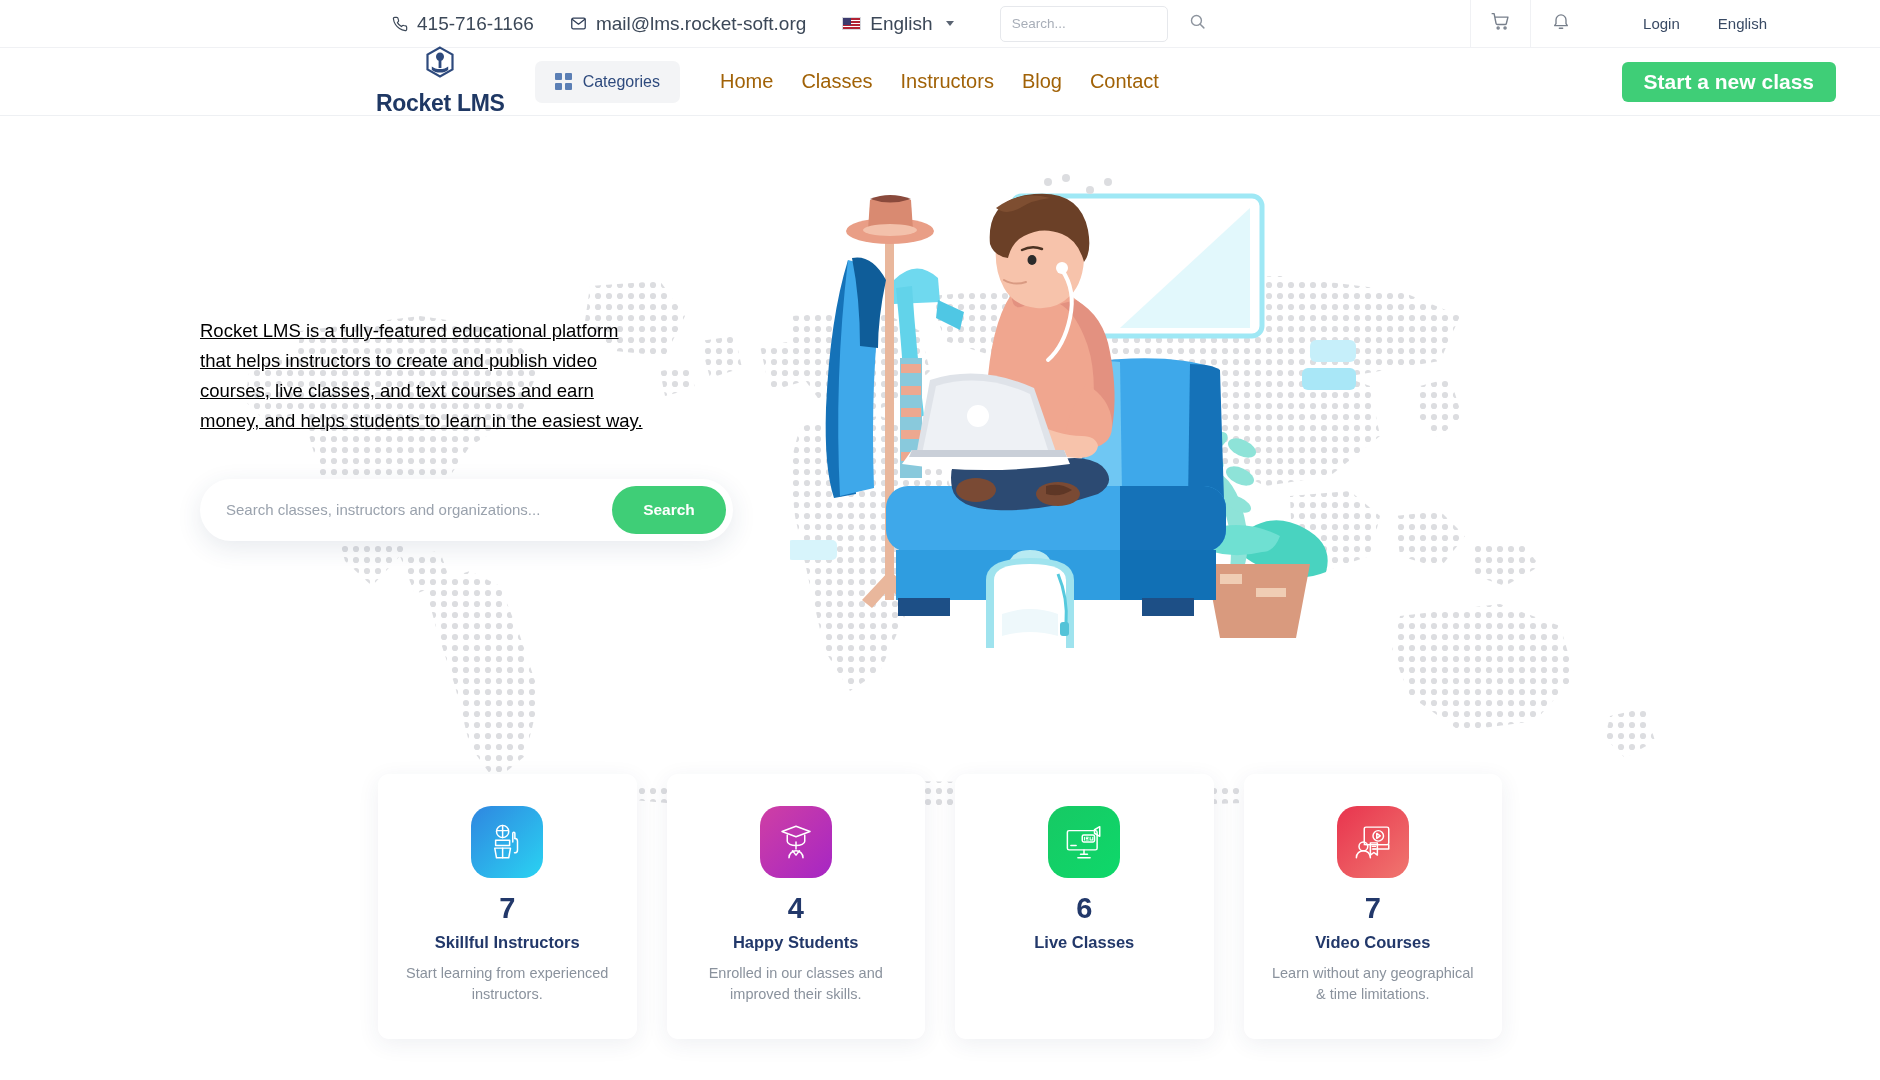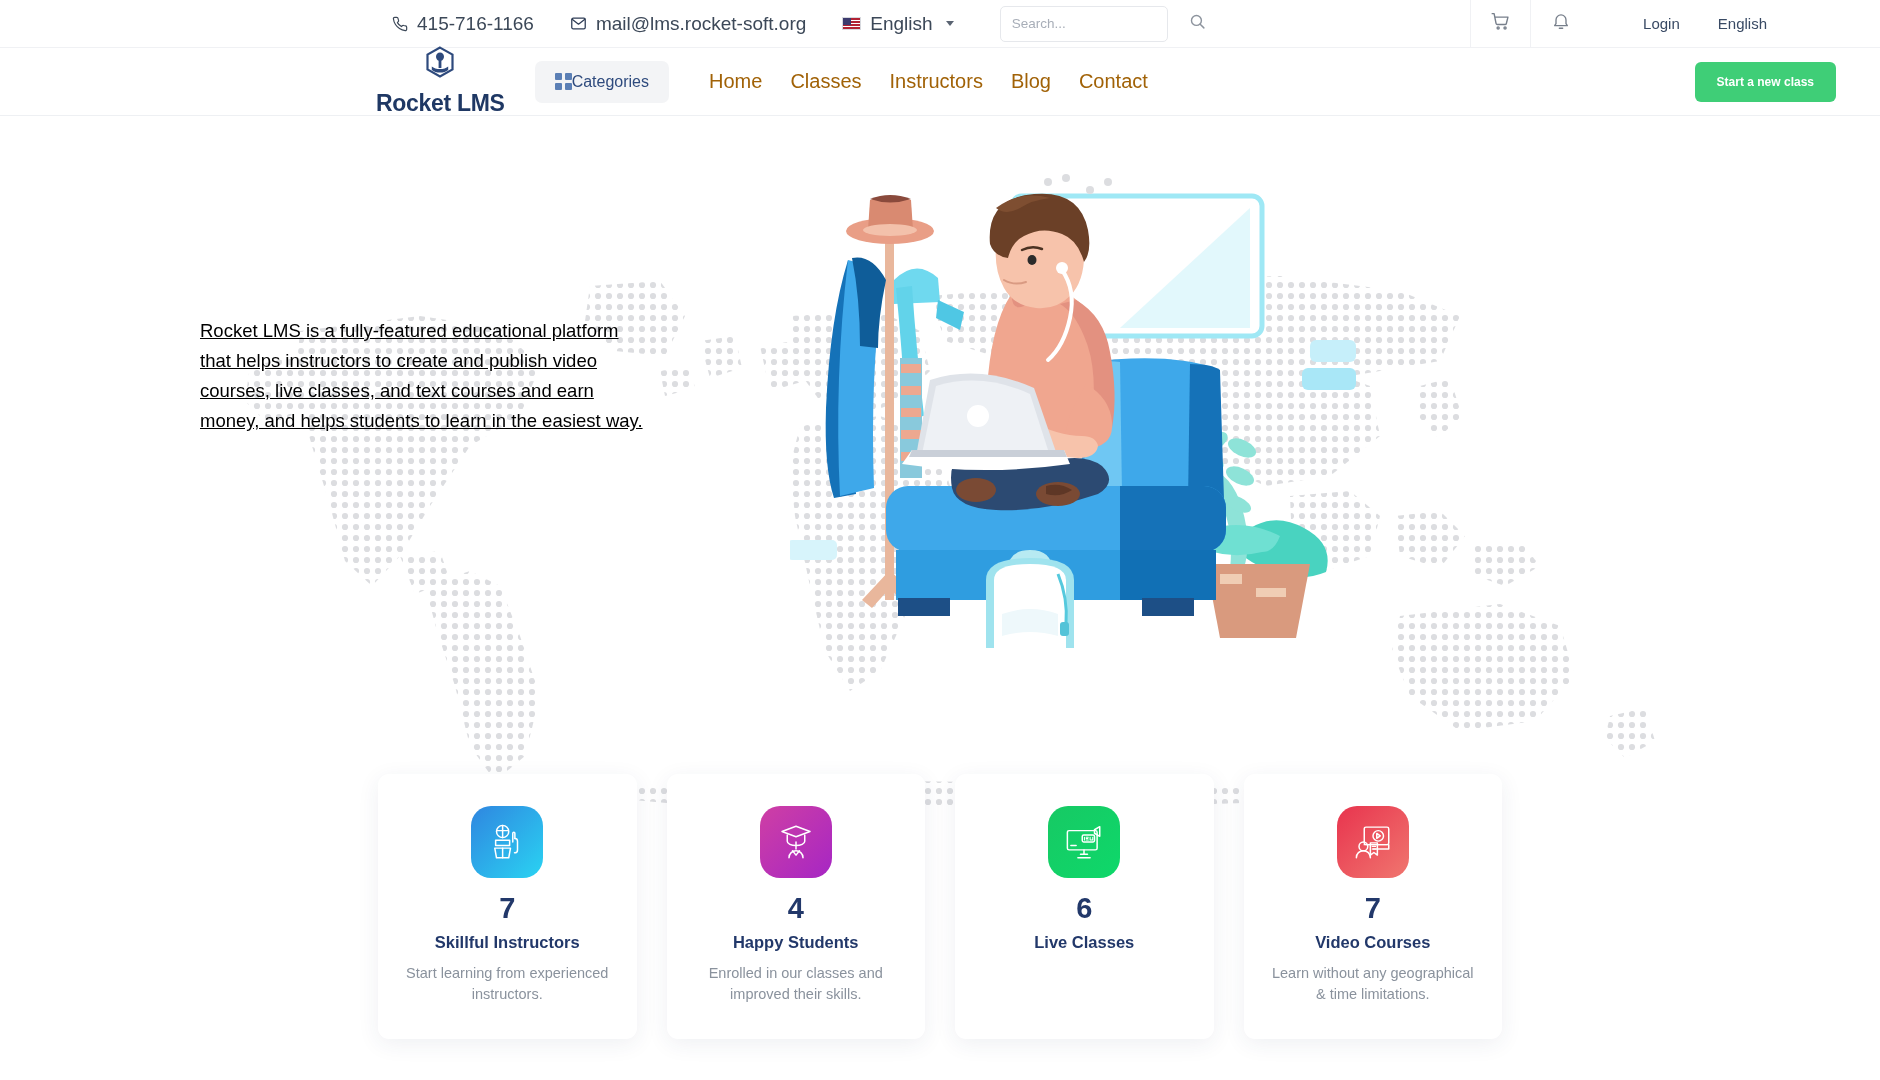--- a/index.html
+++ b/index.html
@@ -77,36 +77,36 @@
     display: flex; align-items: center;
     padding: 0 44px 0 0;
     background: #ffffff;
     border-bottom: 1px solid #eef0f3;
     position: relative; z-index: 5;
   }
   .brand { display: flex; align-items: center; gap: 8px; margin-left: 376px; flex-direction: column; }
   .brand-text { font-size: 23px; font-weight: bold; color: #1f3864; letter-spacing: -0.3px; }
   .categories-btn {
     margin-left: 30px;
-    display: flex; align-items: center; 
+    display: flex; align-items: center; gap: 11px;
     background: #f3f4f6; border-radius: 7px;
     height: 42px; padding: 0 20px;
     color: #2e4a7d; font-size: 16px;
     cursor: pointer;
   }
   .grid-icon { display: grid; grid-template-columns: 7px 7px; grid-gap: 3px; }
   .grid-icon i { display:block; width: 7px; height: 7px; background: #5b7fb5; border-radius: 1px; }
   .navlinks { display: flex; align-items: center; gap: 0; margin-left: 26px; }
   .navlinks a {
     color: #a16207; font-size: 20px; text-decoration: none; padding: 0 14px;
   }
   .start-btn {
     margin-left: auto;
     background: #3fce77; color: #ffffff;
-    font-size: 12px; font-weight: bold;
+    font-size: 21px; font-weight: bold;
     border: none; border-radius: 6px;
     height: 40px; padding: 0 22px;
     cursor: pointer;
     font-family: "Liberation Sans", sans-serif;
   }
 
   
   .hero {
     position: relative;
     height: 700px;
@@ -331,20 +331,24 @@
     <rect x="0" y="0" width="1880" height="700" fill="url(#dots)" mask="url(#continents)"></rect>
   </svg>
 
   <div class="hero-inner">
     <div class="hero-left">
       <p class="hero-sub">Rocket LMS is a fully-featured educational platform
 that helps instructors to create and publish video
 courses, live classes, and text courses and earn
 money, and helps students to learn in the easiest way.</p>
 
+      <div class="hero-search">
+        <input type="text" placeholder="Search classes, instructors and organizations..." style="">
+        <button>Search</button>
+      </div>
     </div>
 
     <div class="hero-right">
       <svg class="illus" width="600" height="480" viewBox="0 0 600 480">
 
         <rect x="222" y="28" width="250" height="140" rx="10" fill="#ffffff" stroke="#9fe8f5" stroke-width="5"></rect>
         <path d="M330 160 L460 40 L460 160 Z" fill="#e2f8fc"></path>
 
         <rect x="520" y="172" width="46" height="22" rx="6" fill="#c6effa"></rect>
         <rect x="512" y="200" width="54" height="22" rx="6" fill="#a9e7f7"></rect>

